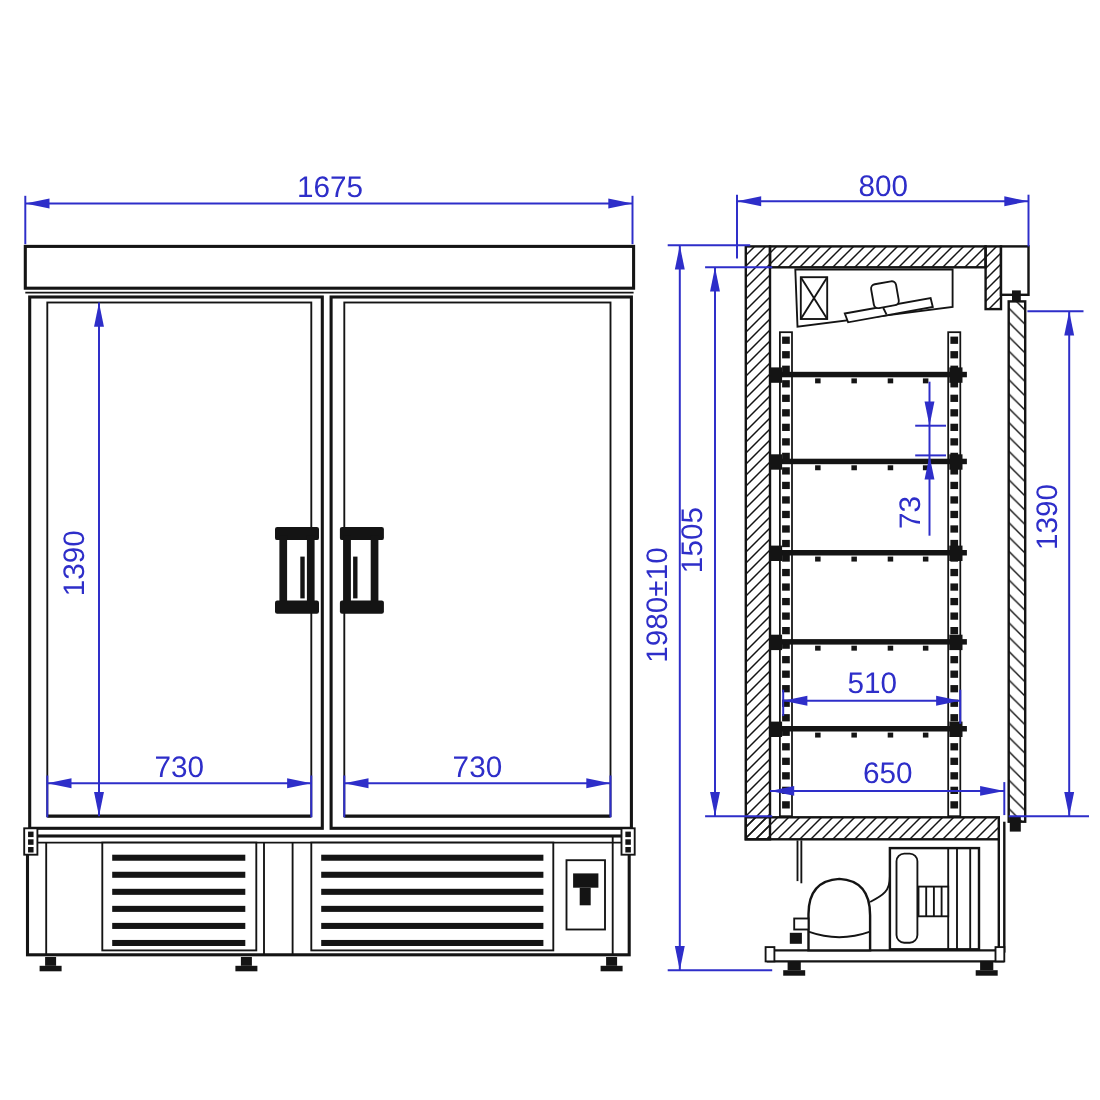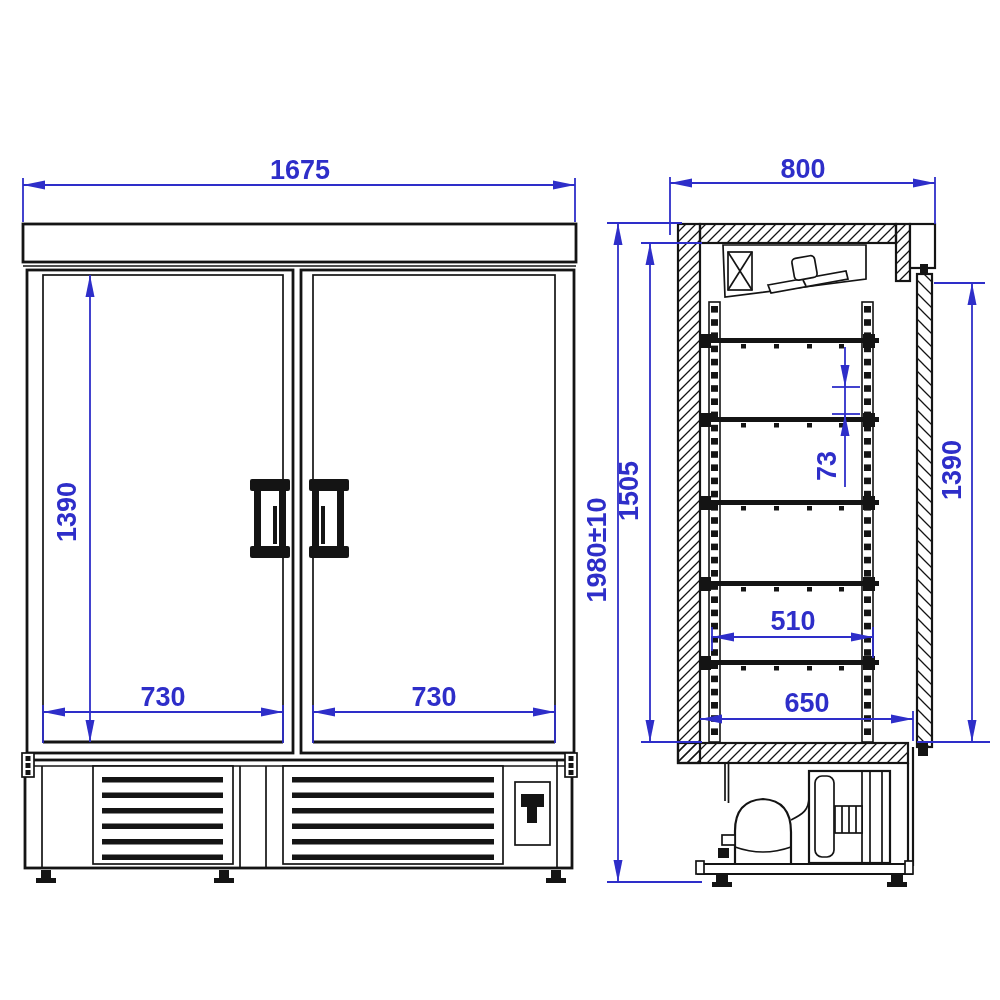--- a/index.html
+++ b/index.html
@@ -1,16 +1,16 @@
 <!DOCTYPE html>
 <html><head>
 <meta charset="utf-8">
 <style>
   html,body{margin:0;padding:0;background:#ffffff;}
-  #stage{width:998px;height:1000px;position:relative;background:#fff;font-weight:bold;}
+  #stage{width:998px;height:1000px;position:relative;background:#fff;}
   svg{display:block;}
   .s28{stroke:#141414;stroke-width:2.8;fill:#fff}
   .s22{stroke:#141414;stroke-width:2.2;fill:#fff}
   .s17{stroke:#141414;stroke-width:1.7;fill:#fff}
   .ln{stroke:#141414;stroke-width:1.7;fill:none}
   .ln2{stroke:#141414;stroke-width:2.2;fill:none}
   .t3{stroke:#141414;stroke-width:3;fill:none}
   .ins{stroke:#141414;stroke-width:2.2}
   .dimtxt{fill:#2E2EC9;font-family:"Liberation Sans",sans-serif;font-size:27px;text-anchor:middle}
 </style>

